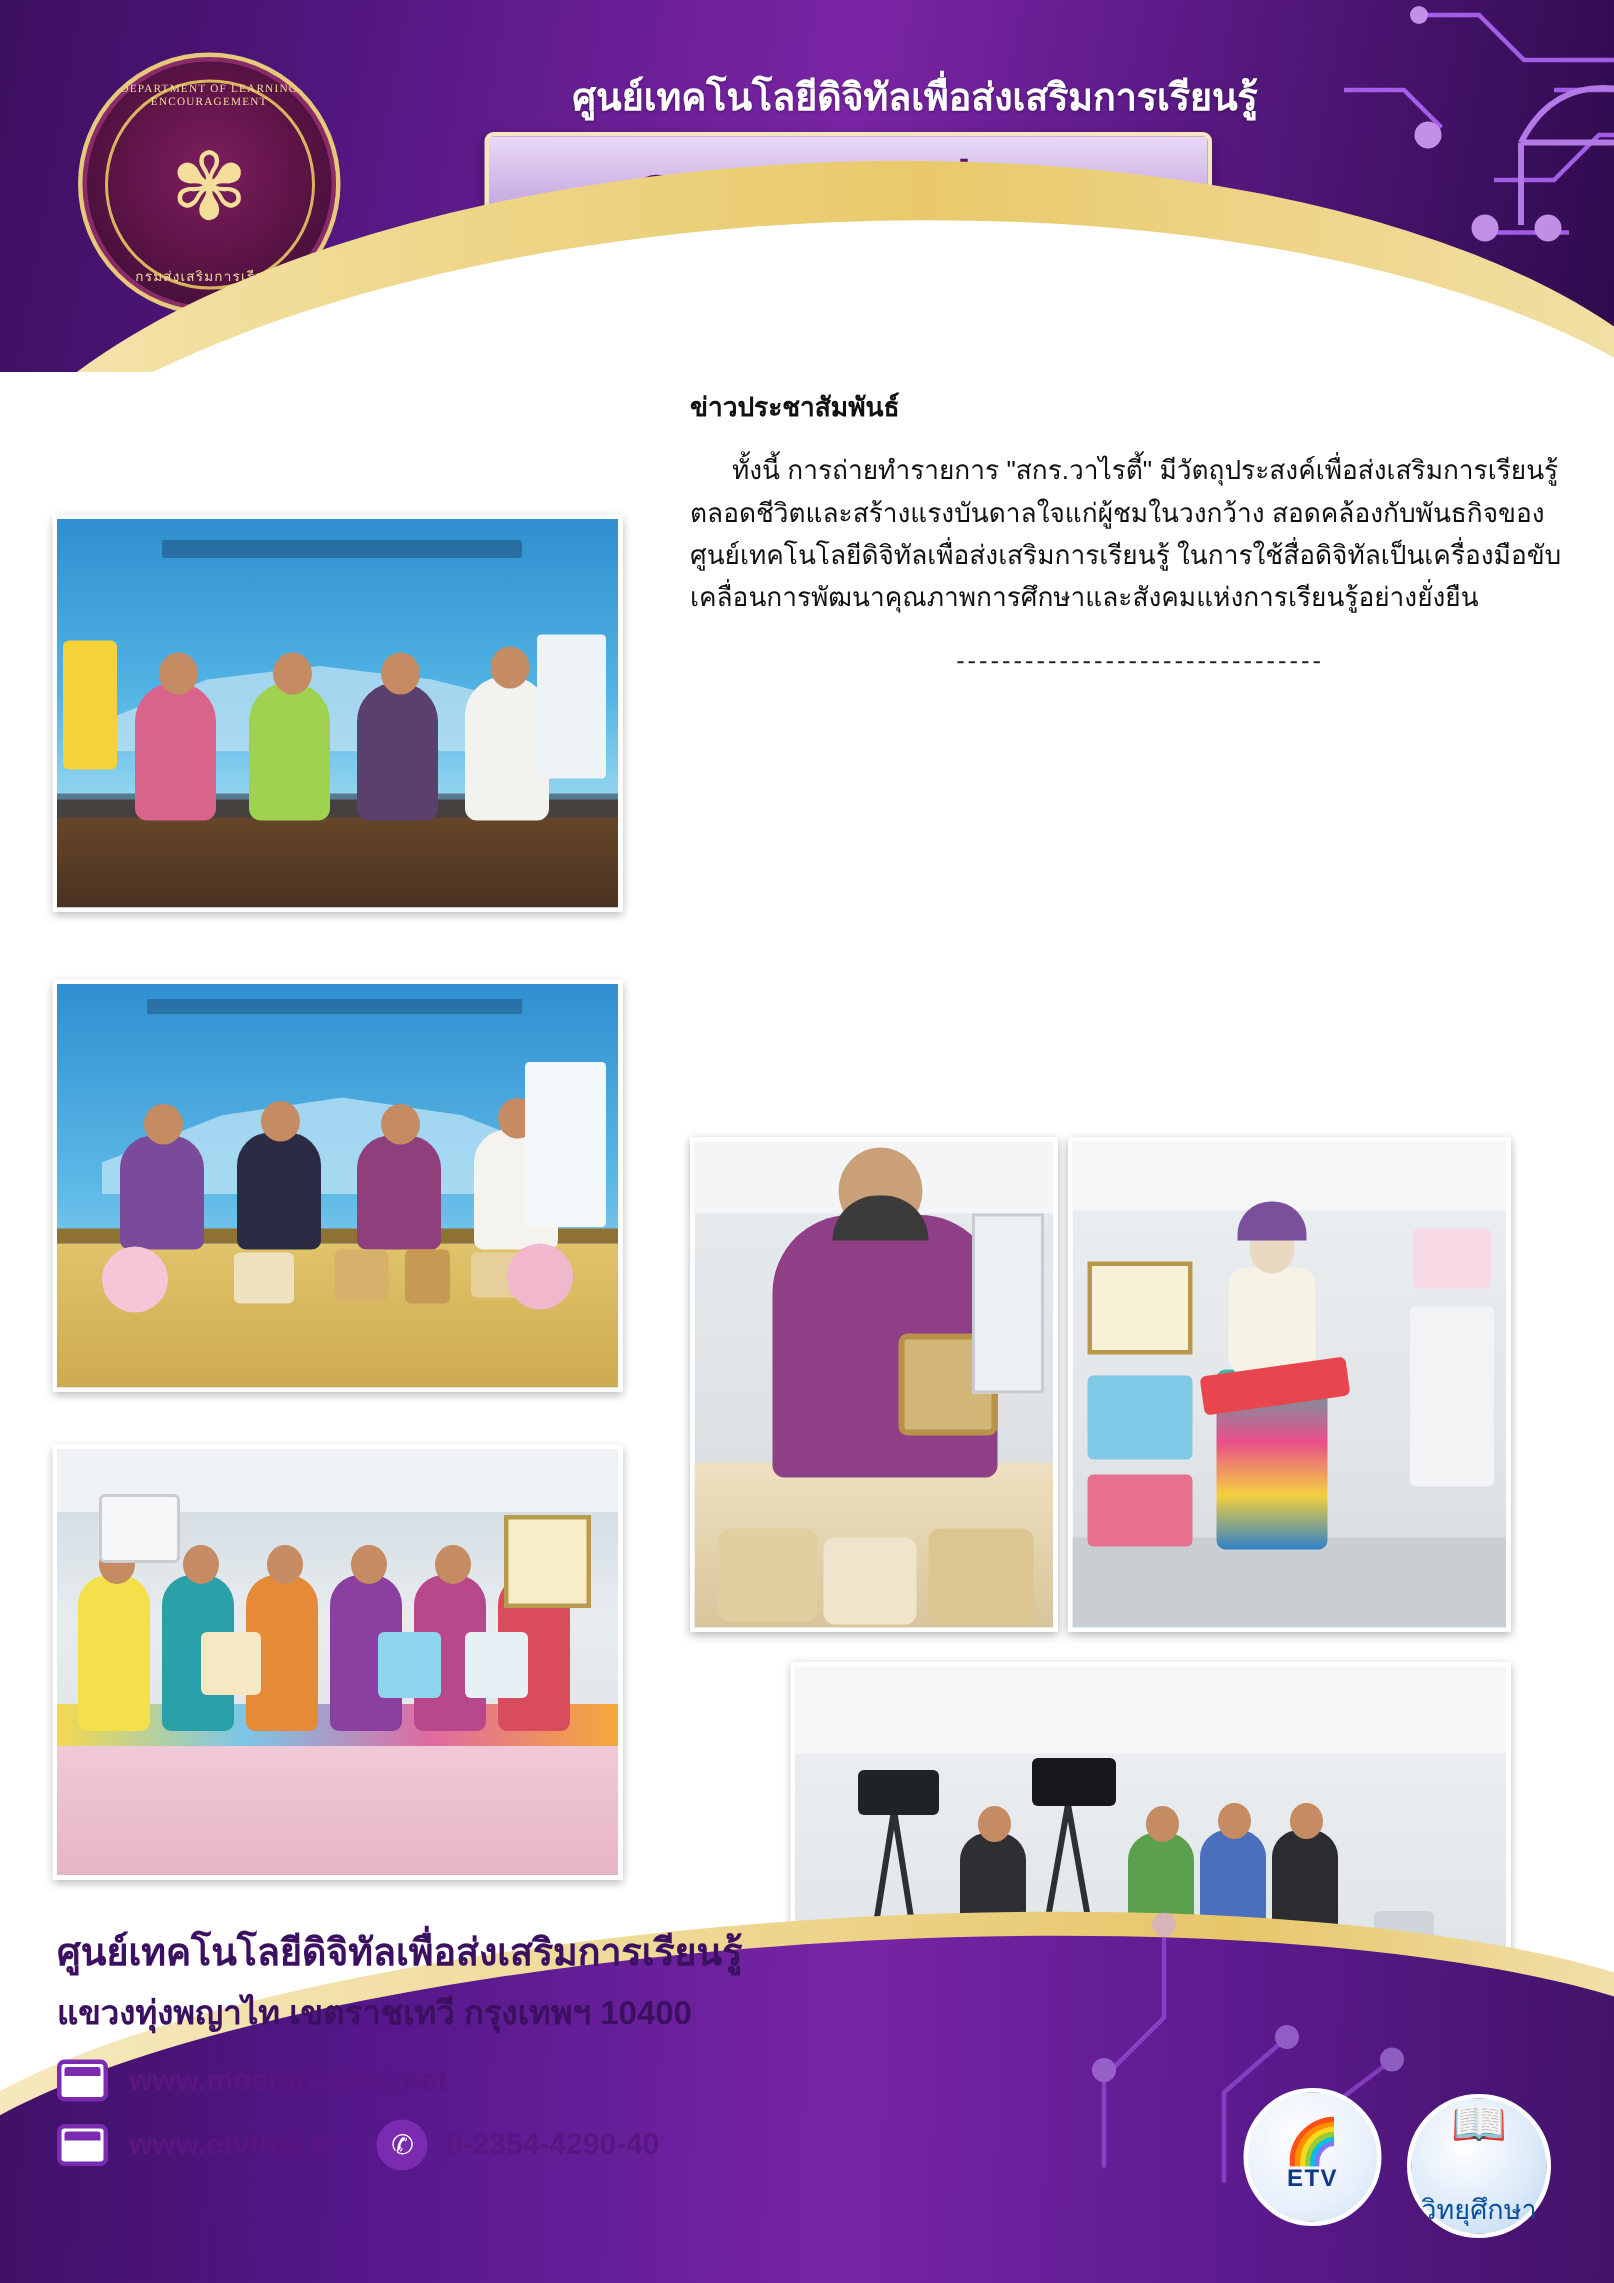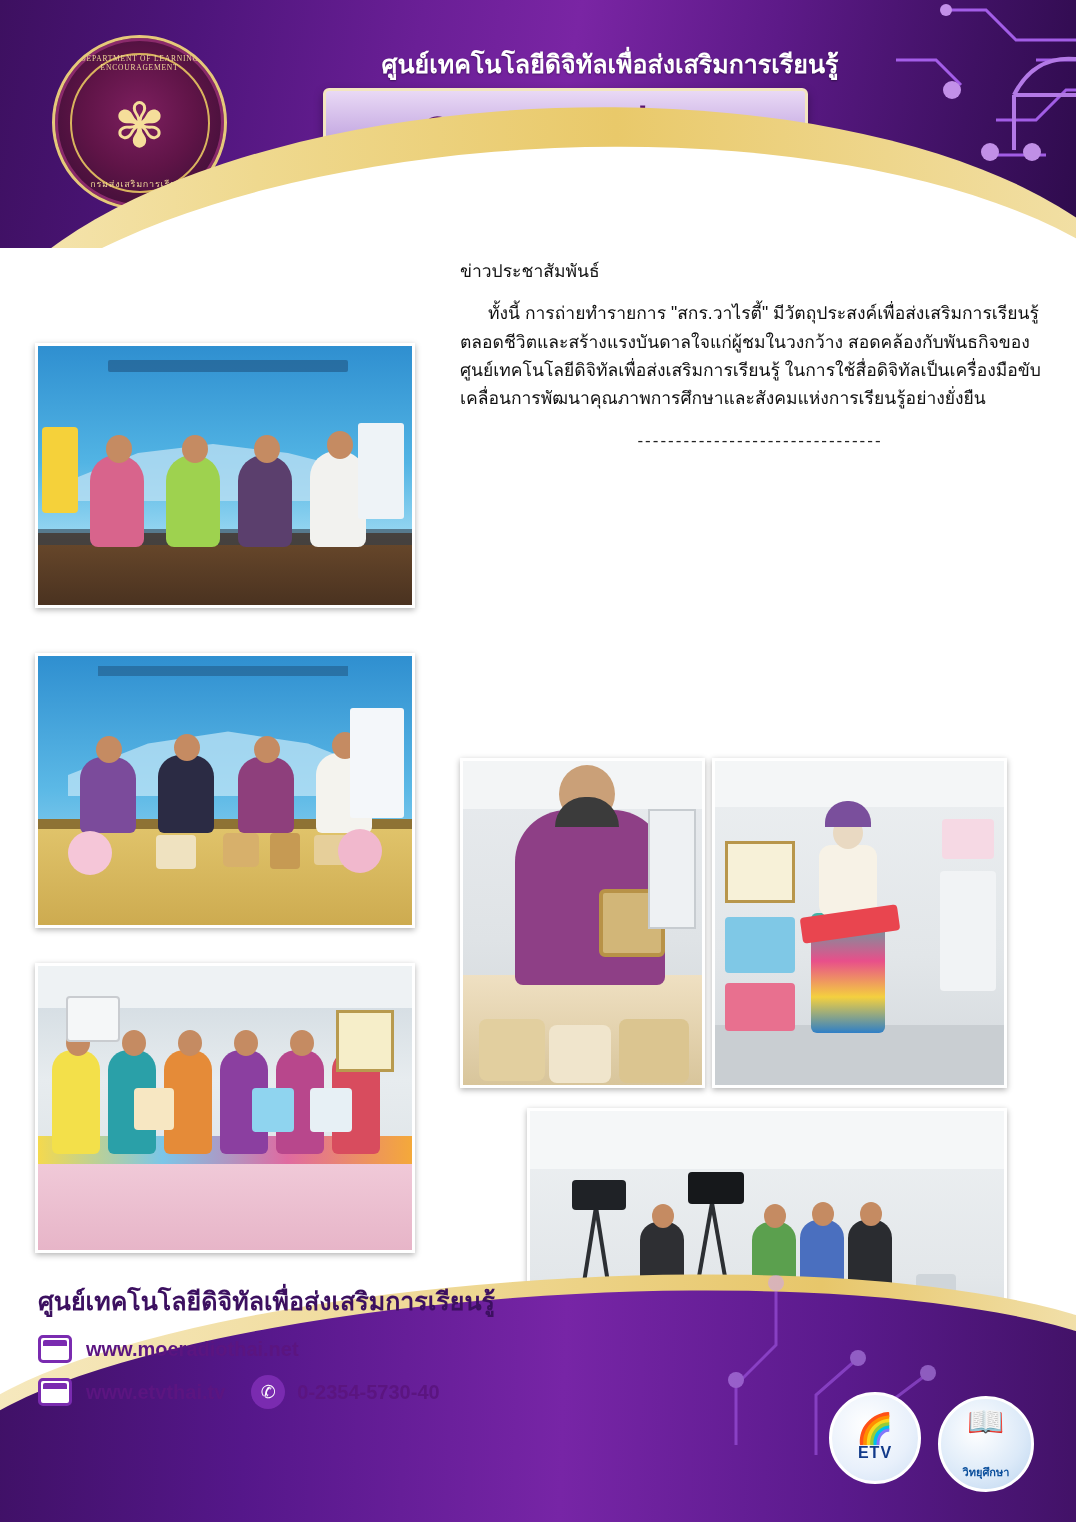--- a/index.html
+++ b/index.html
@@ -93,21 +93,21 @@
     opacity: .95;
   }
 
   
   .content { position: absolute; top: 248px; left: 0; width: 1076px; height: 1274px; }
 
   .article {
     position: absolute; left: 460px; top: 9px; width: 600px;
     color: #111; font-size: 17.5px; line-height: 1.62;
   }
-  .article .lead { margin: 0 0 14px 0; font-size: 17.5px; }
+  .article .lead { margin: 0 0 14px 0; font-size: 17.5px; font-weight: bold; }
   .article p { margin: 0 0 14px 0; text-indent: 28px; }
   .article p.noindent { text-indent: 0; }
   .dashes {
     margin-top: 2px; text-align: center; letter-spacing: 2px;
     color: #222; font-size: 17px;
   }
 
   
   .photo { position: absolute; border: 3px solid #ffffff; box-shadow: 0 2px 6px rgba(0,0,0,.3); overflow: hidden; }
 
@@ -167,21 +167,21 @@
   .logo-etv .etv-txt { font-size: 16px; font-weight: bold; color: #123a8a; letter-spacing: 1px; }
   .logo-radio {
     position: absolute; right: 42px; bottom: 30px;
     width: 96px; height: 96px; border-radius: 50%;
     background: radial-gradient(circle at 40% 35%, #ffffff 0%, #dbe9f8 60%, #b9d3ee 100%);
     border: 3px solid #ffffff;
     display:flex; align-items:center; justify-content:center; flex-direction:column;
     z-index: 5;
   }
   .logo-radio .r-mark { font-size: 30px; line-height: 1; color:#0b4f9c; }
-  .logo-radio .r-txt { font-size: 11px; font-weight: bold; color: #0b4f9c; margin-top: 26px; }
+  .logo-radio .r-txt { font-size: 18px; font-weight: normal; color: #0b4f9c; margin-top: 26px; }
 
   .icon-box {
     width: 34px; height: 28px; border: 3px solid #7a2bb0; border-radius: 5px;
     background: #fff; position: relative;
   }
   .icon-box::before {
     content: ""; position: absolute; left: 2px; top: 2px; right: 2px; height: 6px;
     background: #7a2bb0; border-radius: 2px 2px 0 0;
   }
   .icon-phone {
@@ -400,32 +400,33 @@
     <g fill="#caa0ff">
       <circle cx="20" cy="115" r="8"></circle>
       <circle cx="60" cy="18" r="8"></circle>
       <circle cx="142" cy="93" r="8"></circle>
       <circle cx="212" cy="108" r="8"></circle>
     </g>
   </svg>
 
   <div class="addr">
     <div class="l1">ศูนย์เทคโนโลยีดิจิทัลเพื่อส่งเสริมการเรียนรู้</div>
+    <div class="l2">แขวงทุ่งพญาไท เขตราชเทวี กรุงเทพฯ 10400</div>
 
     <div class="contact-row">
       <span class="ic icon-box"></span>
       <span class="txt">www.moeradiothai.net</span>
     </div>
 
     <div class="contact-row2">
       <span class="ic icon-box" style="margin-right:14px"></span>
       <span class="txt">www.etvthai.tv</span>
       <span class="phone-pill">
         <span class="icon-phone">✆</span>
-        <span class="txt" style="margin-left:12px">0-2354-5730-40</span>
+        <span class="txt" style="margin-left:12px">0-2354-4290-40</span>
       </span>
     </div>
   </div>
 
   <div class="logo-etv">
     <span class="etv-mark">🌈</span>
     <span class="etv-txt">ETV</span>
   </div>
   <div class="logo-radio">
     <span class="r-mark">📖</span>

